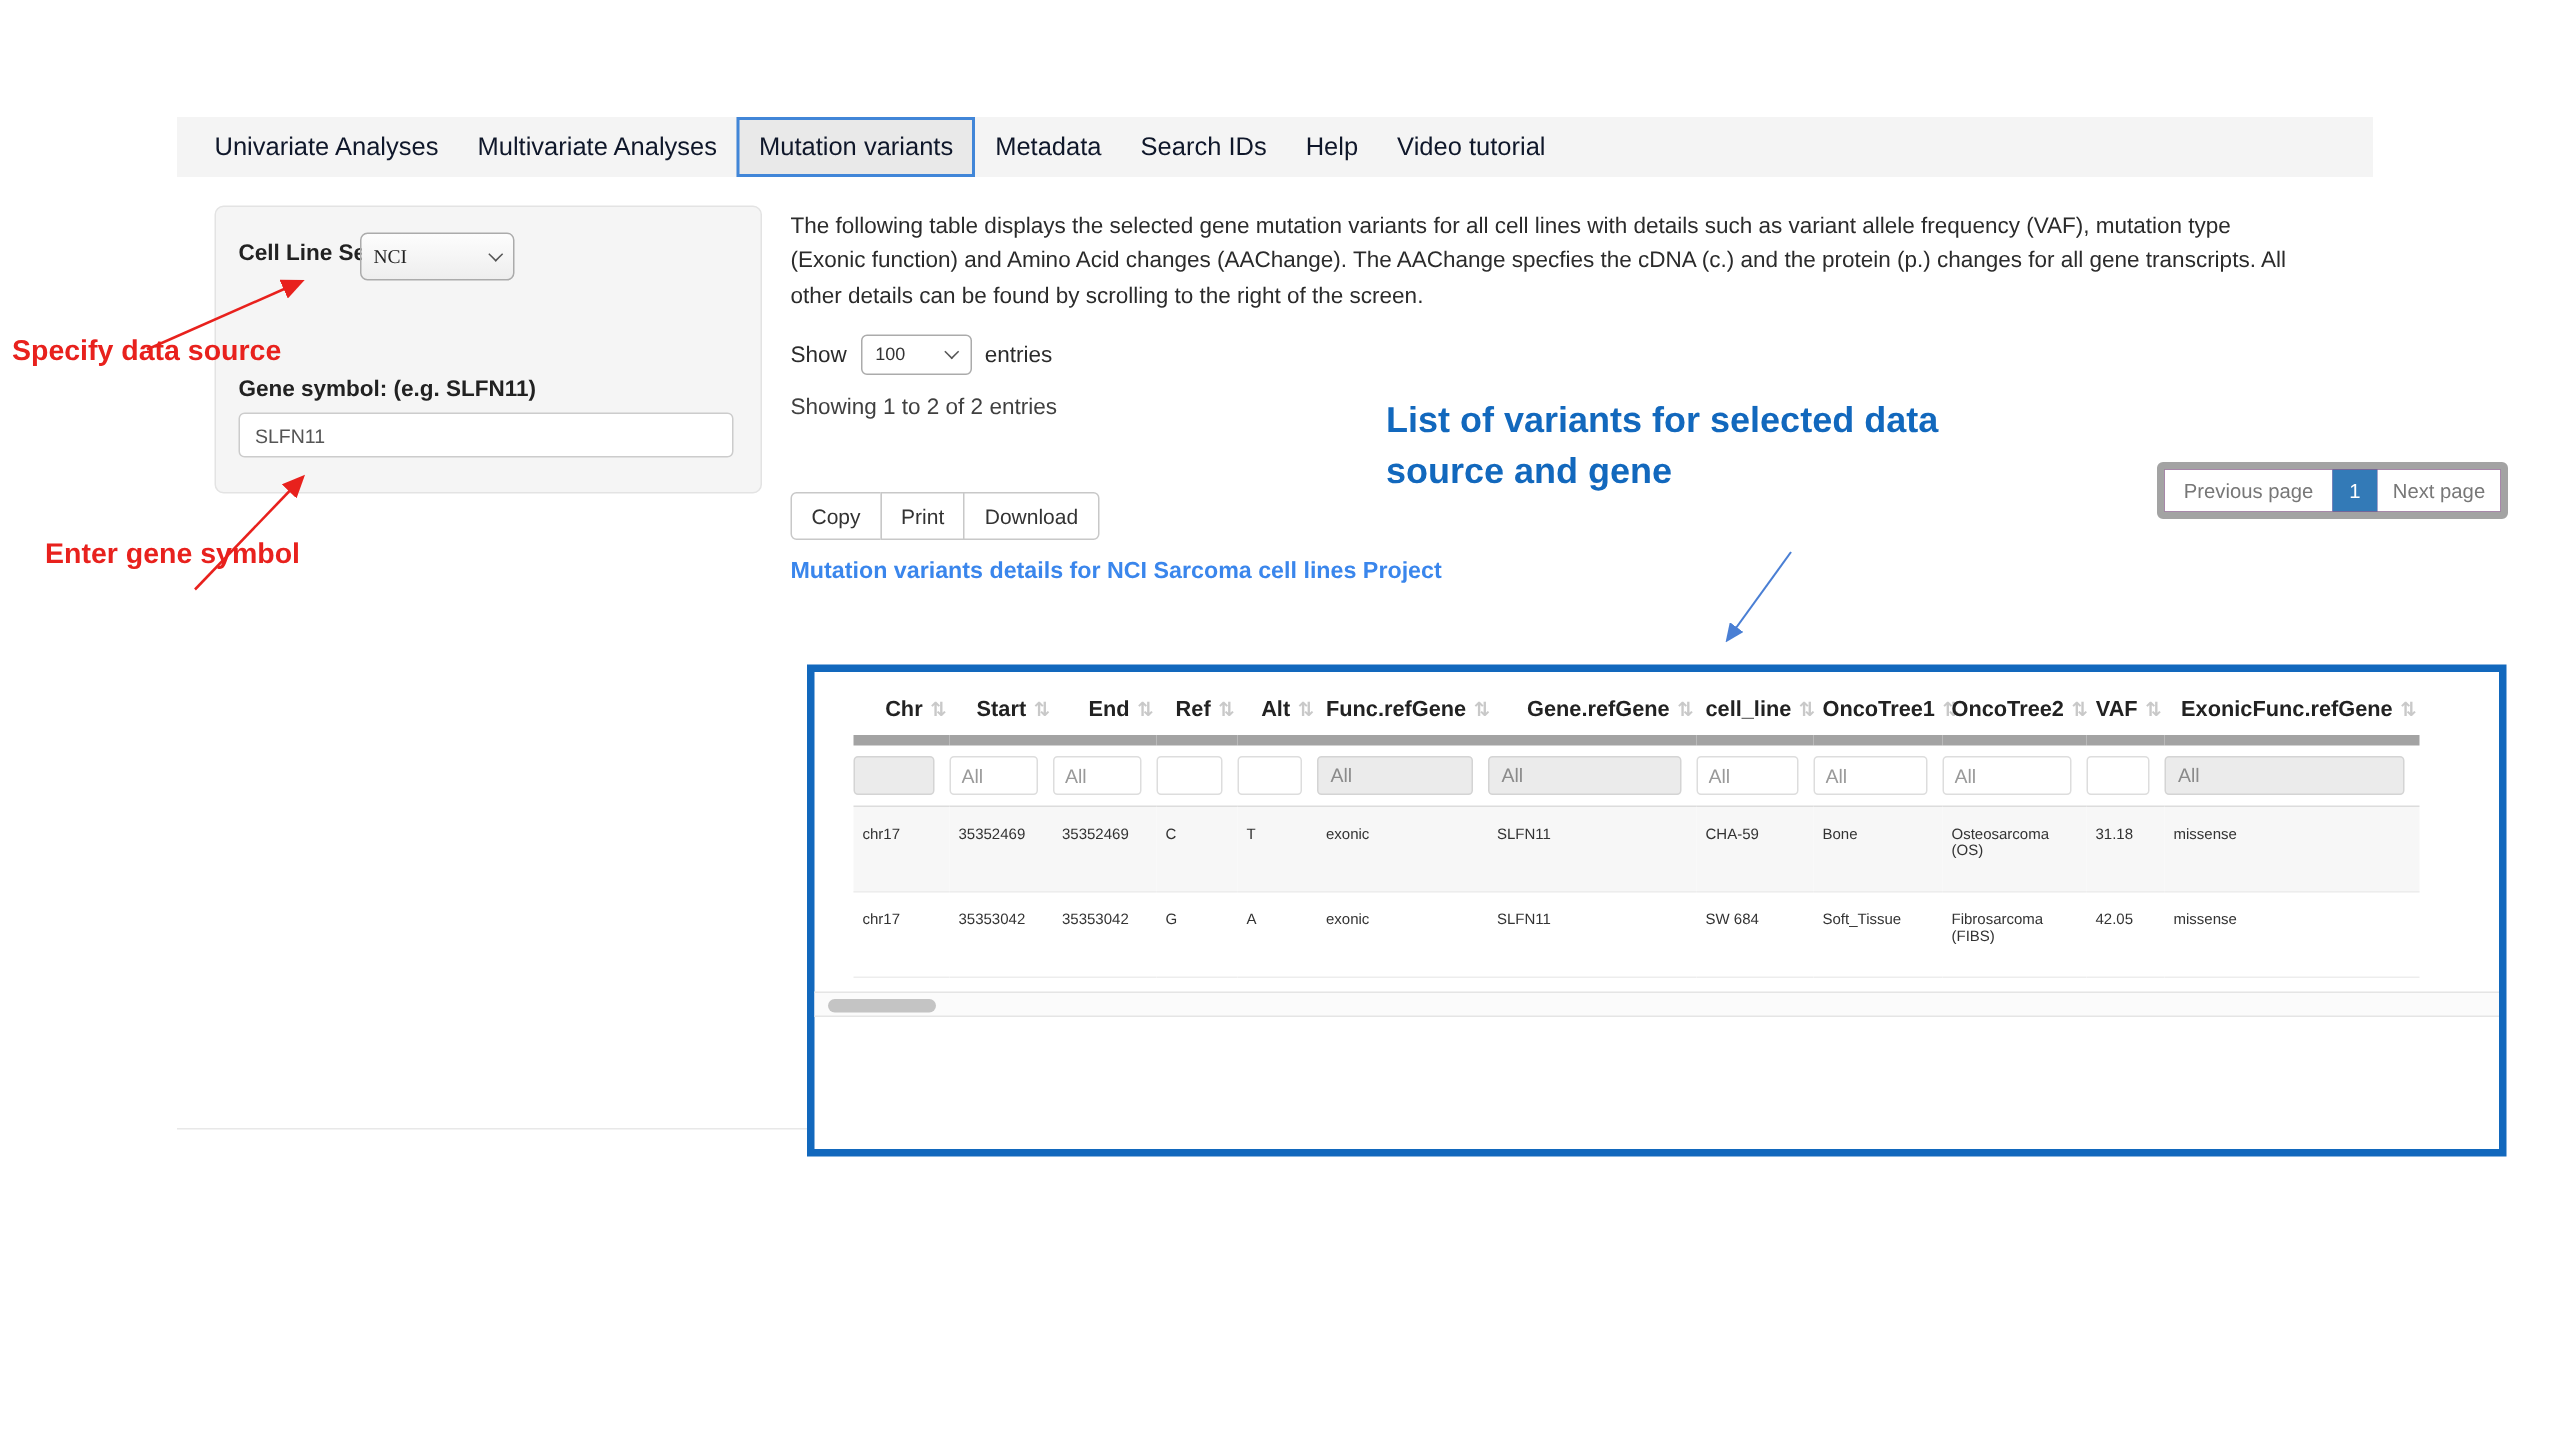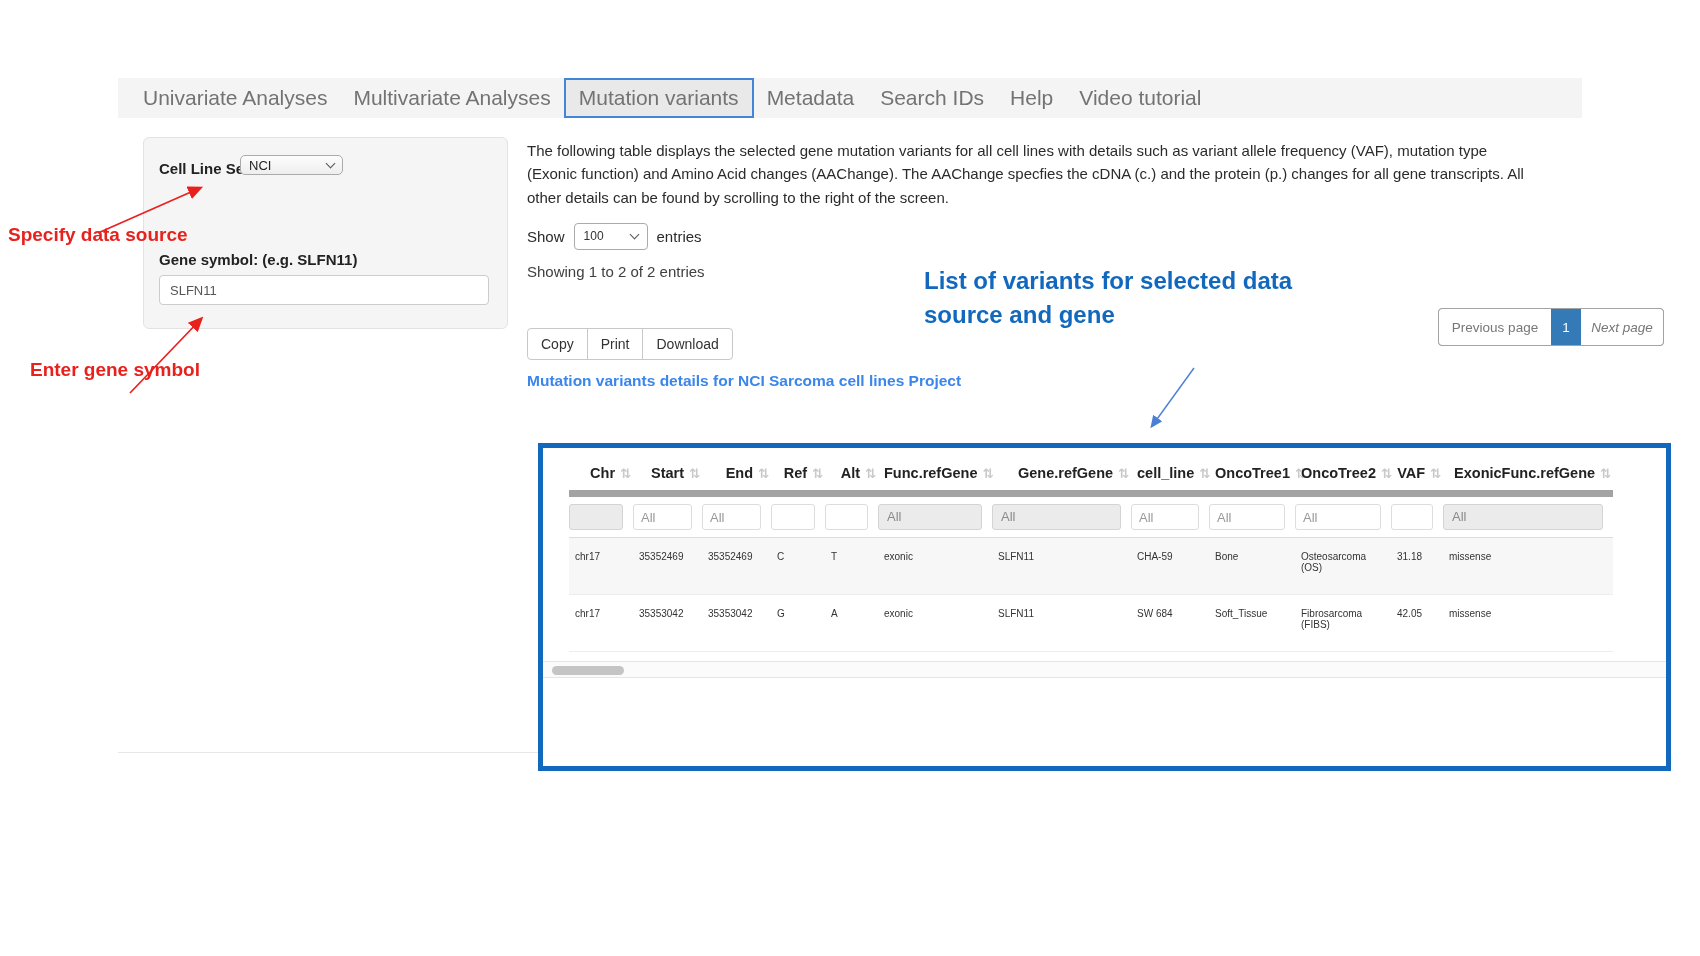--- a/index.html
+++ b/index.html
@@ -3,33 +3,33 @@
 <meta charset="utf-8">
 <style>
   * { margin:0; padding:0; box-sizing:border-box; }
   html,body { width:1700px; height:956px; background:#ffffff;
     font-family:"Liberation Sans","DejaVu Sans",sans-serif; color:#333; overflow:hidden; }
   .abs { position:absolute; }
 
   
   #navbar { left:118px; top:78px; width:1464px; height:40px; background:#f4f4f4;
     display:flex; align-items:stretch; padding-left:12px; }
-  .tab { display:flex; align-items:center; padding:0 13px; font-size:21px; color:#737373;
+  .tab { display:flex; align-items:center; padding:0 13px; font-size:17px; color:#0f172a;
     white-space:nowrap; cursor:pointer; }
   .tab.active { border:2px solid #4186d8; background:#e9e9e9; }
 
   
   #sidebar { left:143px; top:137px; width:365px; height:192px; background:#f5f5f5;
     border:1px solid #e3e3e3; border-radius:6px; }
   .side-label { position:absolute; font-size:15px; font-weight:bold; color:#222; }
   #cls-label { left:15px; top:22px; }
-  #cls-select { position:absolute; left:96px; top:17px; width:103px; height:20px;
+  #cls-select { position:absolute; left:96px; top:17px; width:103px; height:32px;
     background:linear-gradient(#fdfdfd,#eeeeee); border:1px solid #ababab; border-radius:5px;
     display:flex; align-items:center; justify-content:space-between; padding:0 8px;
-    font-size:13px; color:#222; cursor:pointer; }
+    font-size:13px; color:#222; cursor:pointer;font-family:Liberation Serif, serif; }
   #gene-label { left:15px; top:113px; }
   #gene-input { position:absolute; left:15px; top:137px; width:330px; height:30px;
     border:1px solid #cccccc; border-radius:4px; background:#fff; font-size:13px;
     color:#555; padding-left:10px; font-family:inherit; }
   .chev { width:7px; height:7px; border-right:1.7px solid #555; border-bottom:1.7px solid #555;
     transform:rotate(45deg); display:inline-block; margin-top:-4px; }
 
   
   .red-note { position:absolute; color:#e8211d; font-weight:bold; font-size:19px; white-space:nowrap; }
   #red1 { left:8px; top:224px; }
@@ -47,25 +47,25 @@
   #showing-text { left:527px; top:263px; font-size:15px; color:#404040; }
   #btn-group { left:527px; top:328px; display:flex; }
   .dt-btn { background:#fff; border:1px solid #c8c8c8; font-size:14px; color:#333;
     padding:7px 13px; margin-left:-1px; cursor:pointer; font-family:inherit; }
   .dt-btn:first-child { border-radius:4px 0 0 4px; margin-left:0; }
   .dt-btn:last-child { border-radius:0 4px 4px 0; }
   #table-link { left:527px; top:372px; font-size:15.5px; font-weight:bold; color:#3a86ec; cursor:pointer; }
 
   
   #pagination { left:1438px; top:308px; height:38px; display:flex; border-radius:4px; overflow:hidden;
-    border:1px solid #a3a3a3; background:#701a75;justify-content:flex-end; }
+    border:5px solid #a3a3a3; background:#701a75;justify-content:flex-end; }
   .pg-item { display:flex; align-items:center; justify-content:center; font-size:13.5px;
     color:#777; cursor:pointer; background:#fff; }
   #pg-prev { width:112px; }
-  #pg-next { width:82px;font-style:italic; }
+  #pg-next { width:82px; }
   #pg-cur { width:30px; background:#337ab7; color:#fff; }
 
   
   #table-box { left:538px; top:443px; width:1133px; height:328px; border:5px solid #1268bd;
     background:#fff; z-index:2; }
   #vtable { border-collapse:collapse; table-layout:fixed; margin:6px 0 0 26px; width:1044px; }
   #vtable th { font-size:14.5px; font-weight:bold; color:#222; text-align:right;
     padding:11px 2px 9px 6px; border-bottom:7px solid #a3a3a3; white-space:nowrap; cursor:pointer; }
   .sort-icon { color:#c9c9c9; font-size:13px; margin-left:5px; }
   #vtable td.fcell { padding:7px 10px 7px 0; border-bottom:1px solid #dcdcdc; }

